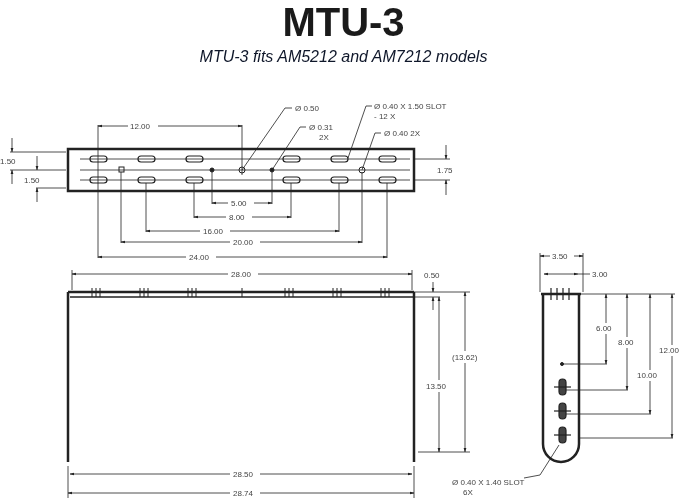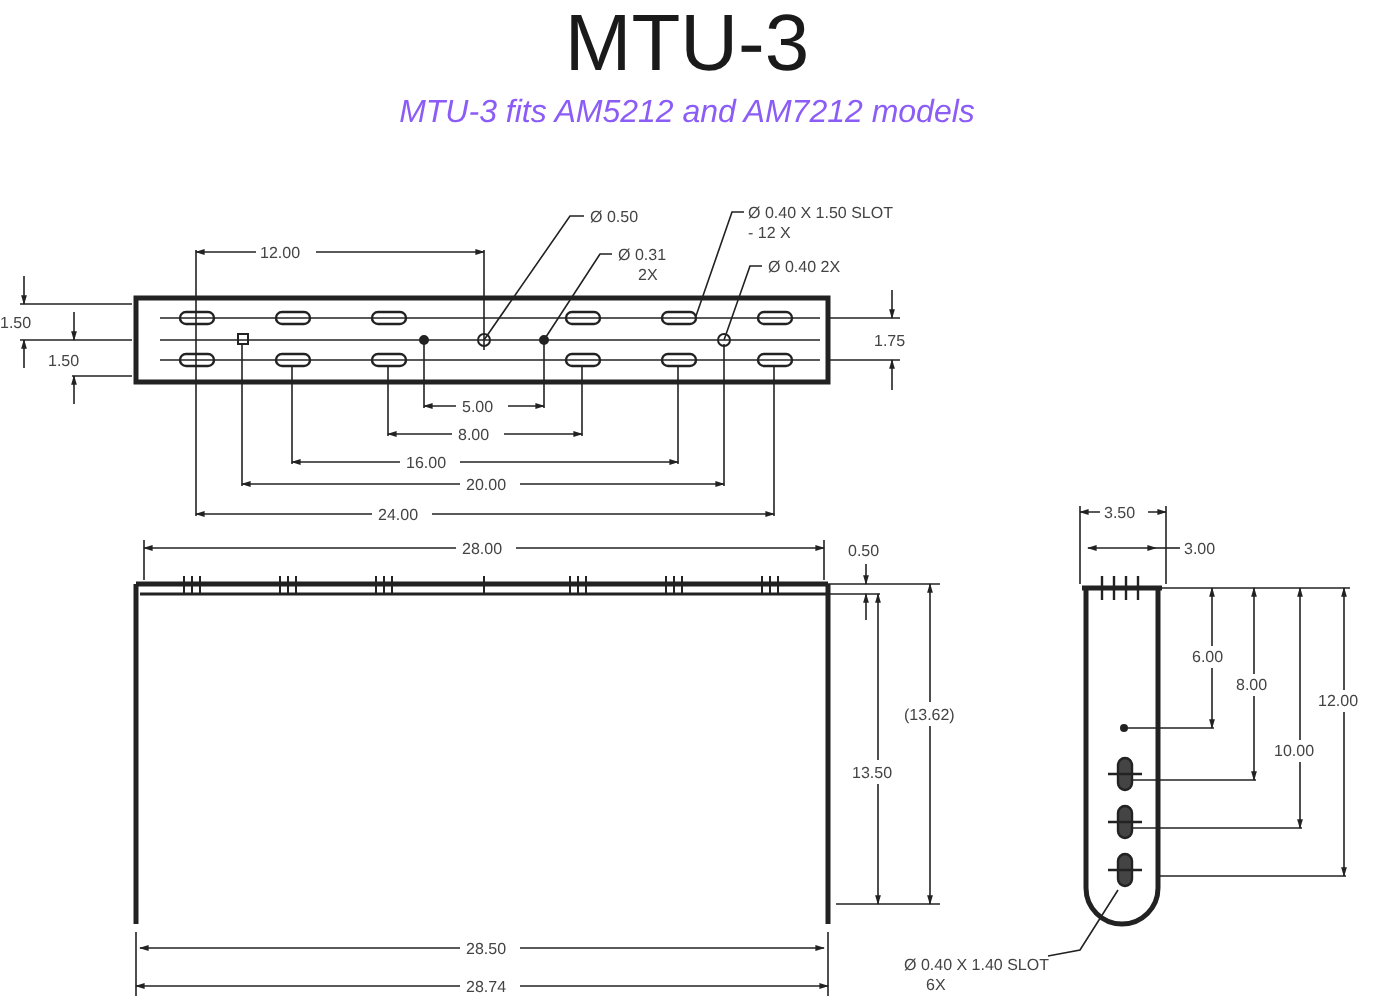--- a/index.html
+++ b/index.html
@@ -1,18 +1,18 @@
 <!DOCTYPE html>
 <html><head>
 <meta charset="utf-8">
 <style>
   html, body { margin: 0; padding: 0; background: #ffffff; }
   body { width: 687px; height: 500px; position: relative; overflow: hidden; font-family: "Liberation Sans", sans-serif; }
-  .title { position: absolute; left: 0; width: 687px; top: 0; text-align: center; font-size: 40px; font-weight: normal; color: #1a1a1a; letter-spacing: 0; line-height: 44px; }
-  .subtitle { position: absolute; left: 0; width: 687px; top: 48px; text-align: center; font-size: 16px; font-style: italic; color: #8b5cf6; }
+  .title { position: absolute; left: 0; width: 687px; top: 0; text-align: center; font-size: 40px; font-weight: bold; color: #1a1a1a; letter-spacing: 0; line-height: 44px; }
+  .subtitle { position: absolute; left: 0; width: 687px; top: 48px; text-align: center; font-size: 16px; font-style: italic; color: #0f172a; }
   svg.drawing { position: absolute; left: 0; top: 0; }
   .dim { font-family: "Liberation Sans", sans-serif; font-size: 8px; fill: #444; }
 </style>
 </head>
 <body>
 
 <div class="title">MTU-3</div>
 <div class="subtitle">MTU-3 fits AM5212 and AM7212 models</div>
 
 <svg class="drawing" width="687" height="500" viewBox="0 0 687 500">

